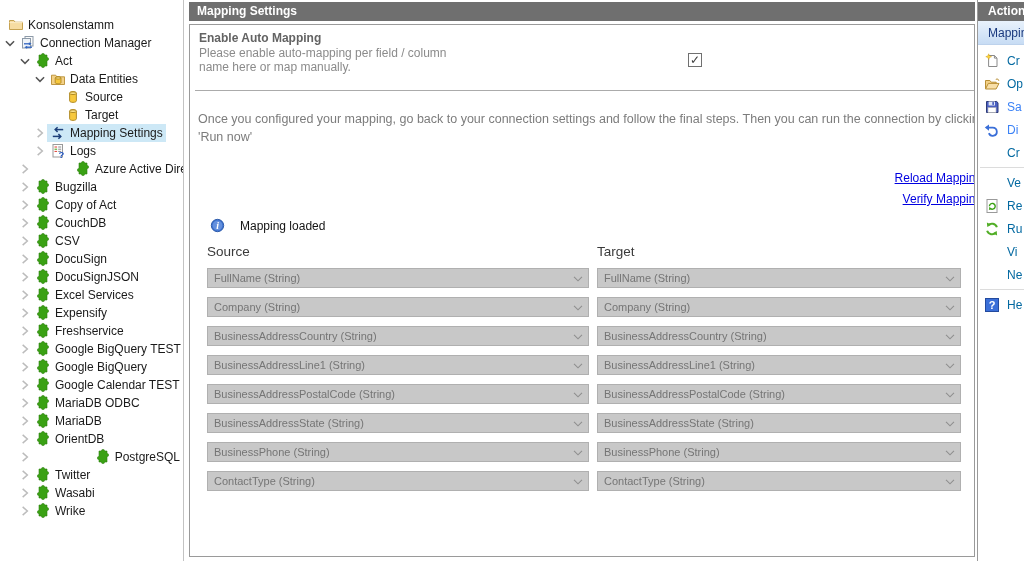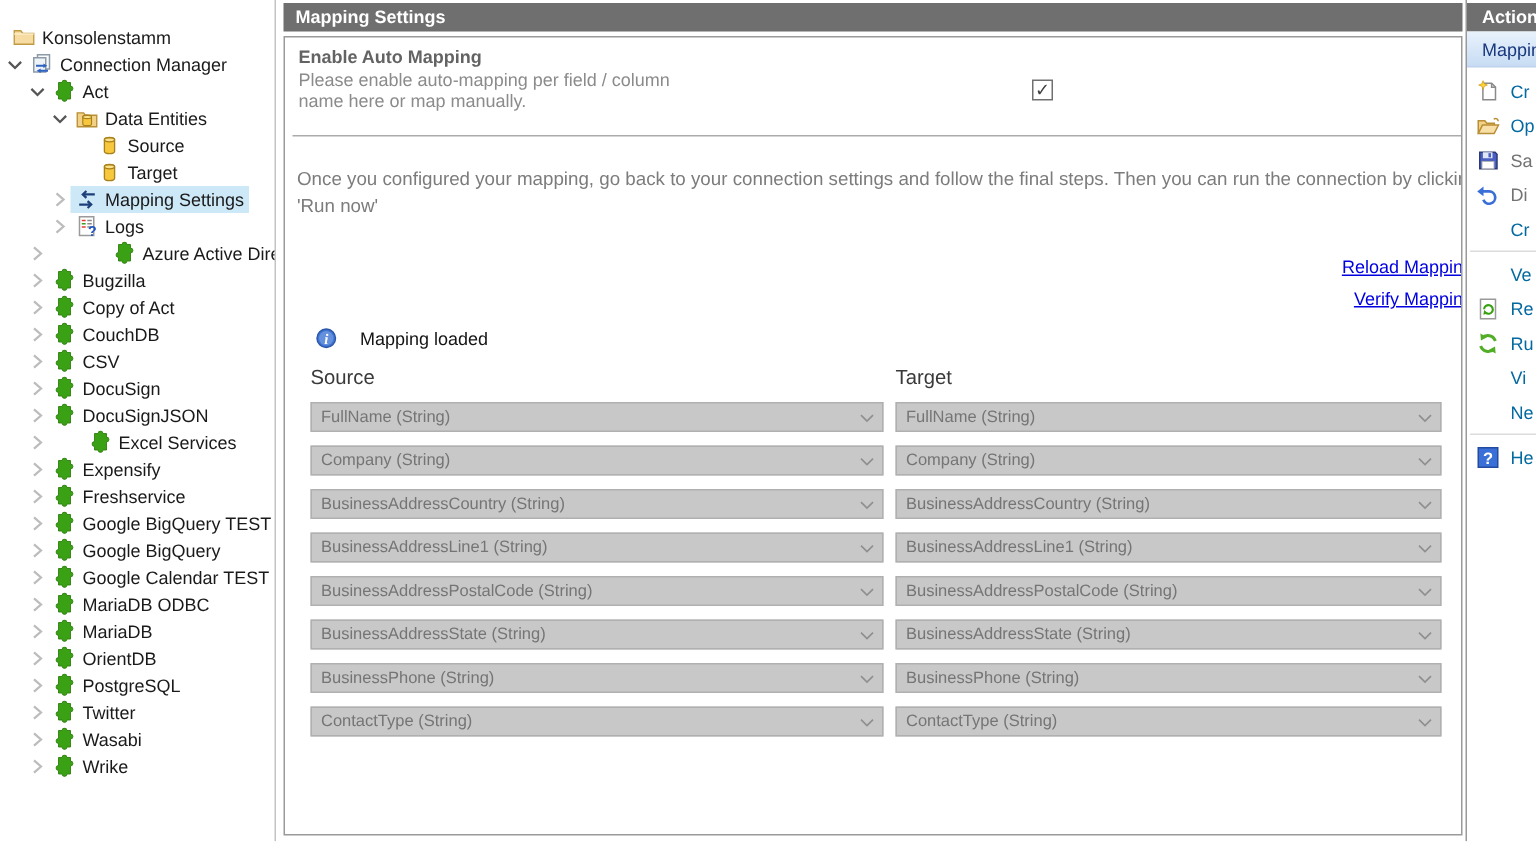--- a/index.html
+++ b/index.html
@@ -68,21 +68,21 @@
   #actions-panel .panel-header { padding-left:10px; }
   #actions-group-header {
     height:24px; background:linear-gradient(#e9f2fc, #c7dcf4); border-bottom:1px solid #bdd2ec;
     color:#19387e; font-size:12px; line-height:24px; padding-left:10px;
   }
   #action-items { padding-top:4px; }
   .action-row { height:23px; display:flex; align-items:center; padding-left:6px; gap:7px; }
   .action-icon { width:16px; height:16px; flex:0 0 16px; }
   .action-icon svg { width:16px; height:16px; display:block; }
   .action-label { font-size:12px; color:#0369a1; white-space:nowrap; }
-  .action-row.disabled .action-label { color:#737373; }
+  .action-row.disabled .action-label { color:#3b82f6; }
   .action-divider { height:1px; background:#dcdcdc; margin:3px 0 3px 2px; }
 </style>
 </head>
 <body>
 
 <div id="app">
 
   <div id="tree-panel">
       <div class="tree-row" style="padding-left: 5px;">
         <span class="tree-body">
@@ -309,21 +309,21 @@
         </span>
         <span class="tree-body">
           <span class="tree-icon">
             <svg viewBox="0 0 16 16">
               <path d="M4 2 H6.4 A1.6 1.6 0 0 1 9.6 2 H12 V4.4 A1.6 1.6 0 0 1 12 7.6 V13 H9.6 A1.6 1.6 0 0 1 6.4 13 H4 V10.6 A1.6 1.6 0 0 1 4 7.4 Z" fill="#3aa114" stroke="#2c800d" stroke-width="0.6"></path>
             </svg>
           </span>
           <span class="tree-label">DocuSignJSON</span>
         </span>
       </div>
-      <div class="tree-row" style="padding-left: 18px; gap: 24px;">
+      <div class="tree-row" style="padding-left: 18px;">
         <span class="chev-slot">
           <svg viewBox="0 0 12 12">
             <polyline points="4,2.5 8,6 4,9.5" fill="none" stroke="#bcbcbc" stroke-width="1.3"></polyline>
           </svg>
         </span>
         <span class="tree-body">
           <span class="tree-icon">
             <svg viewBox="0 0 16 16">
               <path d="M4 2 H6.4 A1.6 1.6 0 0 1 9.6 2 H12 V4.4 A1.6 1.6 0 0 1 12 7.6 V13 H9.6 A1.6 1.6 0 0 1 6.4 13 H4 V10.6 A1.6 1.6 0 0 1 4 7.4 Z" fill="#3aa114" stroke="#2c800d" stroke-width="0.6"></path>
             </svg>
@@ -444,21 +444,21 @@
         </span>
         <span class="tree-body">
           <span class="tree-icon">
             <svg viewBox="0 0 16 16">
               <path d="M4 2 H6.4 A1.6 1.6 0 0 1 9.6 2 H12 V4.4 A1.6 1.6 0 0 1 12 7.6 V13 H9.6 A1.6 1.6 0 0 1 6.4 13 H4 V10.6 A1.6 1.6 0 0 1 4 7.4 Z" fill="#3aa114" stroke="#2c800d" stroke-width="0.6"></path>
             </svg>
           </span>
           <span class="tree-label">OrientDB</span>
         </span>
       </div>
-      <div class="tree-row" style="padding-left: 18px;">
+      <div class="tree-row" style="padding-left: 18px; justify-content: space-between;">
         <span class="chev-slot">
           <svg viewBox="0 0 12 12">
             <polyline points="4,2.5 8,6 4,9.5" fill="none" stroke="#bcbcbc" stroke-width="1.3"></polyline>
           </svg>
         </span>
         <span class="tree-body">
           <span class="tree-icon">
             <svg viewBox="0 0 16 16">
               <path d="M4 2 H6.4 A1.6 1.6 0 0 1 9.6 2 H12 V4.4 A1.6 1.6 0 0 1 12 7.6 V13 H9.6 A1.6 1.6 0 0 1 6.4 13 H4 V10.6 A1.6 1.6 0 0 1 4 7.4 Z" fill="#3aa114" stroke="#2c800d" stroke-width="0.6"></path>
             </svg>

